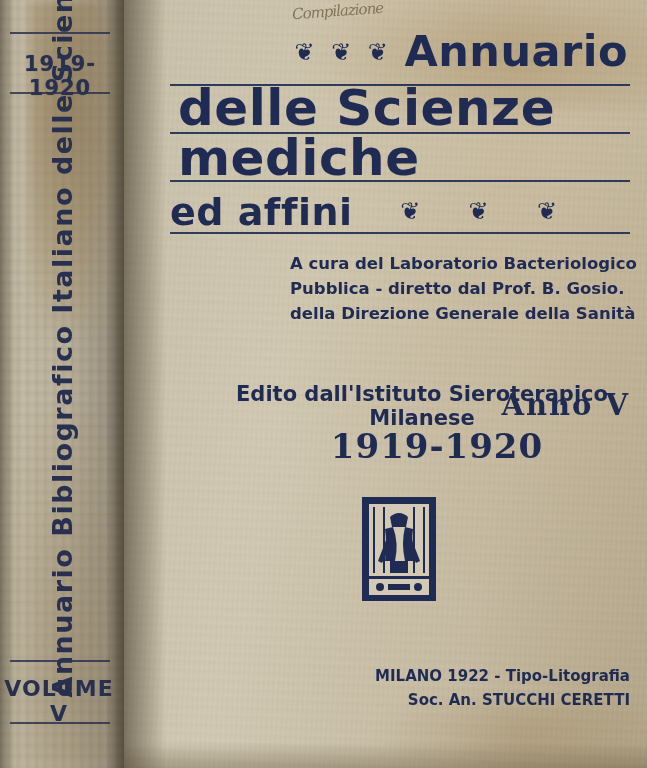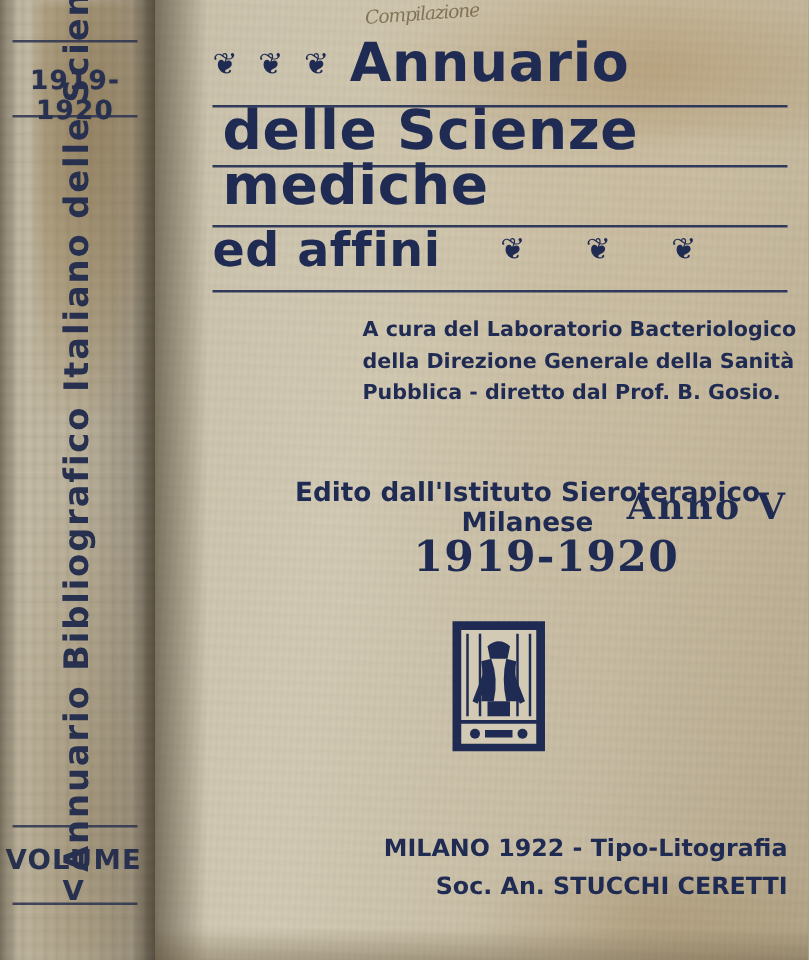--- a/index.html
+++ b/index.html
@@ -175,23 +175,23 @@
     top: 30px;
     width: 460px;
     color: #1f2b52;
   }
   .t-line {
     font-family: "DejaVu Sans", sans-serif;
     font-weight: bold;
     letter-spacing: 0.5px;
     line-height: 1.0;
   }
-  .t1 { font-size: 43px; padding-right: 2px; }
+  .t1 { font-size: 43px; text-align: right; padding-right: 2px; }
   .t2 { font-size: 38px; margin-top: 12px; }
-  .t3 { font-size: 44px; margin-top: 10px; padding-left: 8px; }
+  .t3 { font-size: 50px; margin-top: 10px; padding-left: 8px; }
   .t4 { font-size: 38px; margin-top: 10px; }
 
   .orn {
     display: inline-block;
     color: #1f2b52;
     font-size: 24px;
     line-height: 1;
     transform: translateY(-6px);
   }
   .orn-row-pre { margin-right: 16px; }
@@ -264,21 +264,21 @@
   }
   .imprint {
     position: absolute;
     left: 150px;
     top: 664px;
     width: 356px;
     text-align: right;
     color: #1f2b52;
     font-family: "DejaVu Sans", sans-serif;
     font-weight: bold;
-    font-size: 19px;
+    font-size: 15px;
     line-height: 1.6;
   }
 </style>
 </head>
 <body>
 
 <div class="book">
 
   <div class="spine">
     <div class="spine-grain"></div>
@@ -320,22 +320,22 @@
       </div>
     </div>
 
     <div class="rule-cover" style="top:84px;"></div>
     <div class="rule-cover" style="top:132px;"></div>
     <div class="rule-cover" style="top:180px;"></div>
     <div class="rule-cover" style="top:232px;"></div>
 
     <div class="subtitle">
       <div>A cura del Laboratorio Bacteriologico</div>
+      <div>Pubblica - diretto dal Prof. B. Gosio.</div>
       <div>della Direzione Generale della Sanità</div>
-      <div>Pubblica - diretto dal Prof. B. Gosio.</div>
     </div>
 
     <div class="editor">Edito dall'Istituto Sieroterapico Milanese</div>
 
     <div class="anno">Anno V</div>
     <div class="years">1919-1920</div>
 
     <div class="emblem">
       <svg viewBox="0 0 78 108" width="78" height="108" aria-hidden="true">
         <rect x="2" y="2" width="74" height="104" fill="#1f2b52"></rect>

